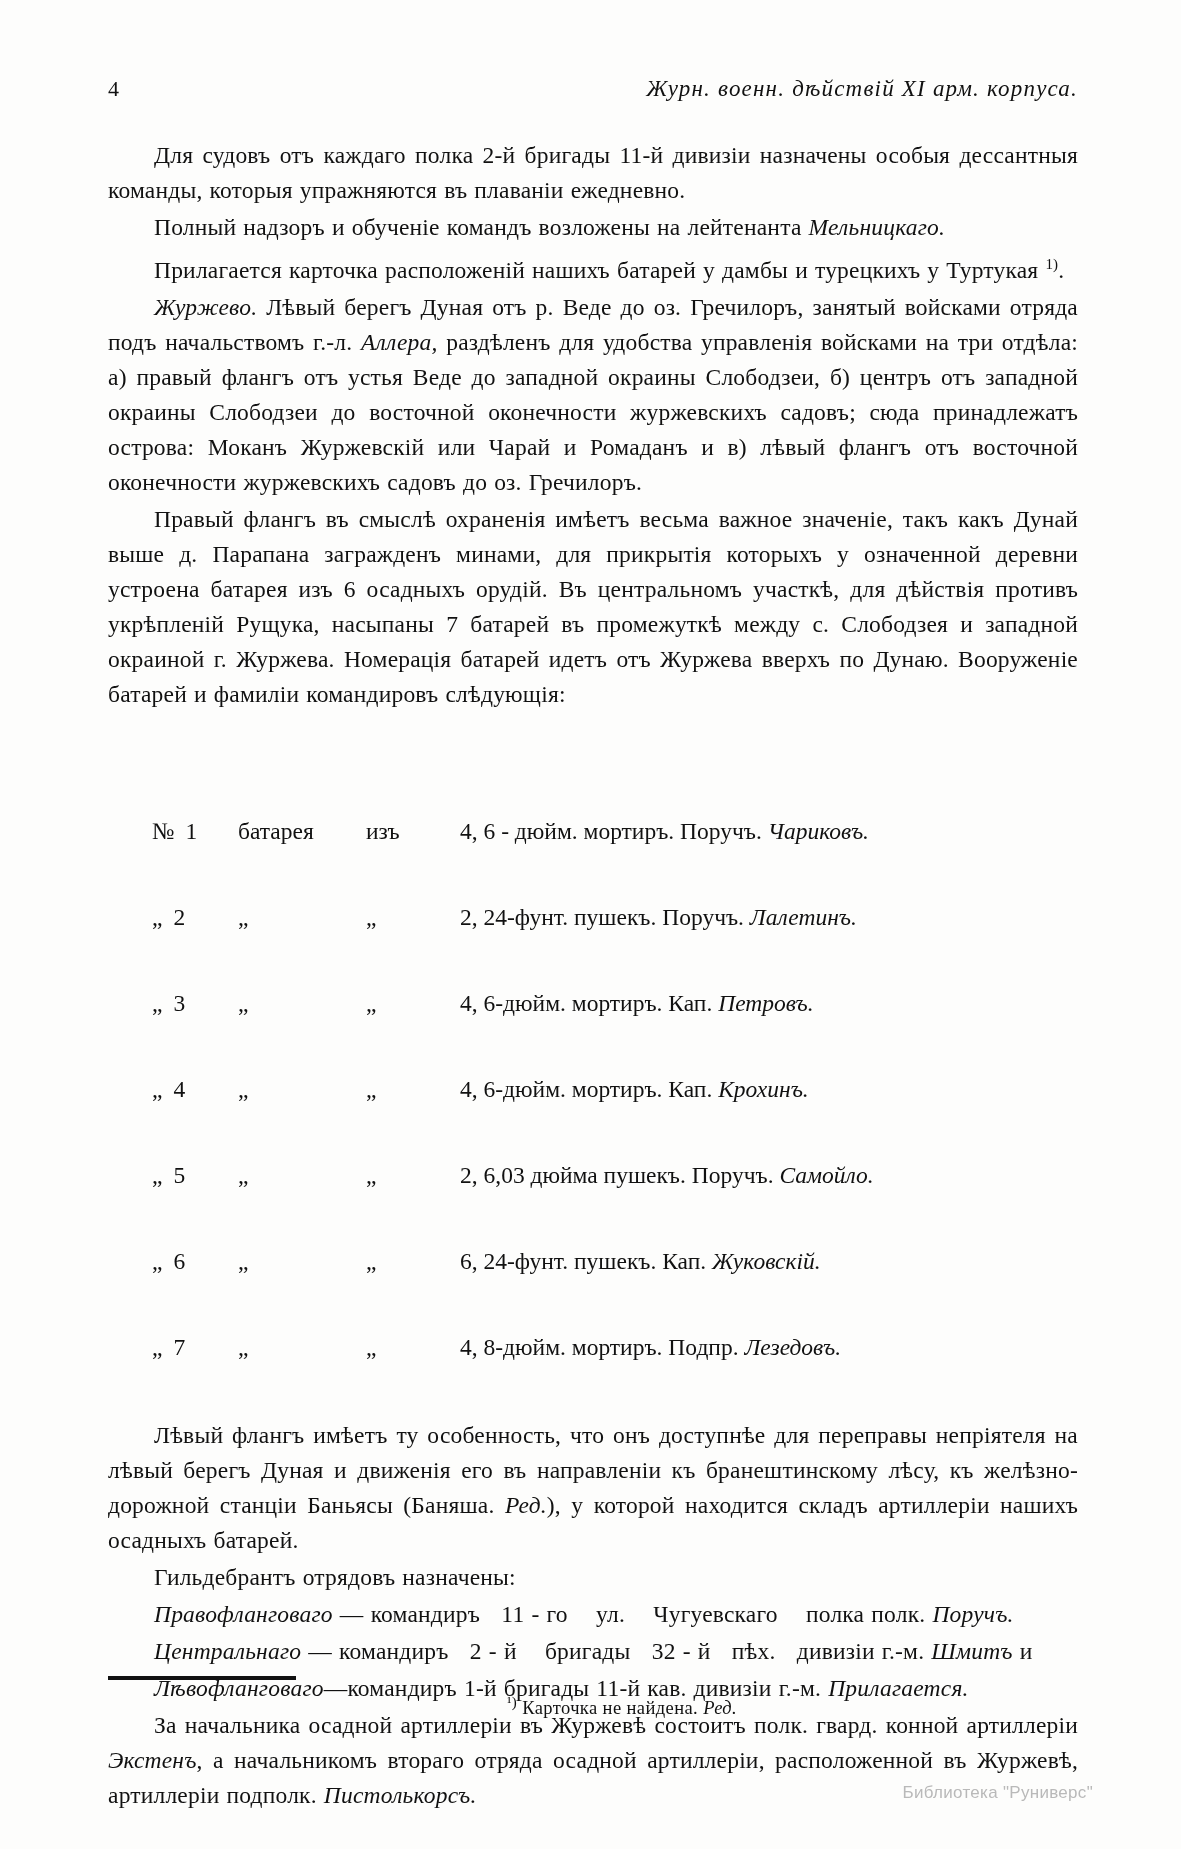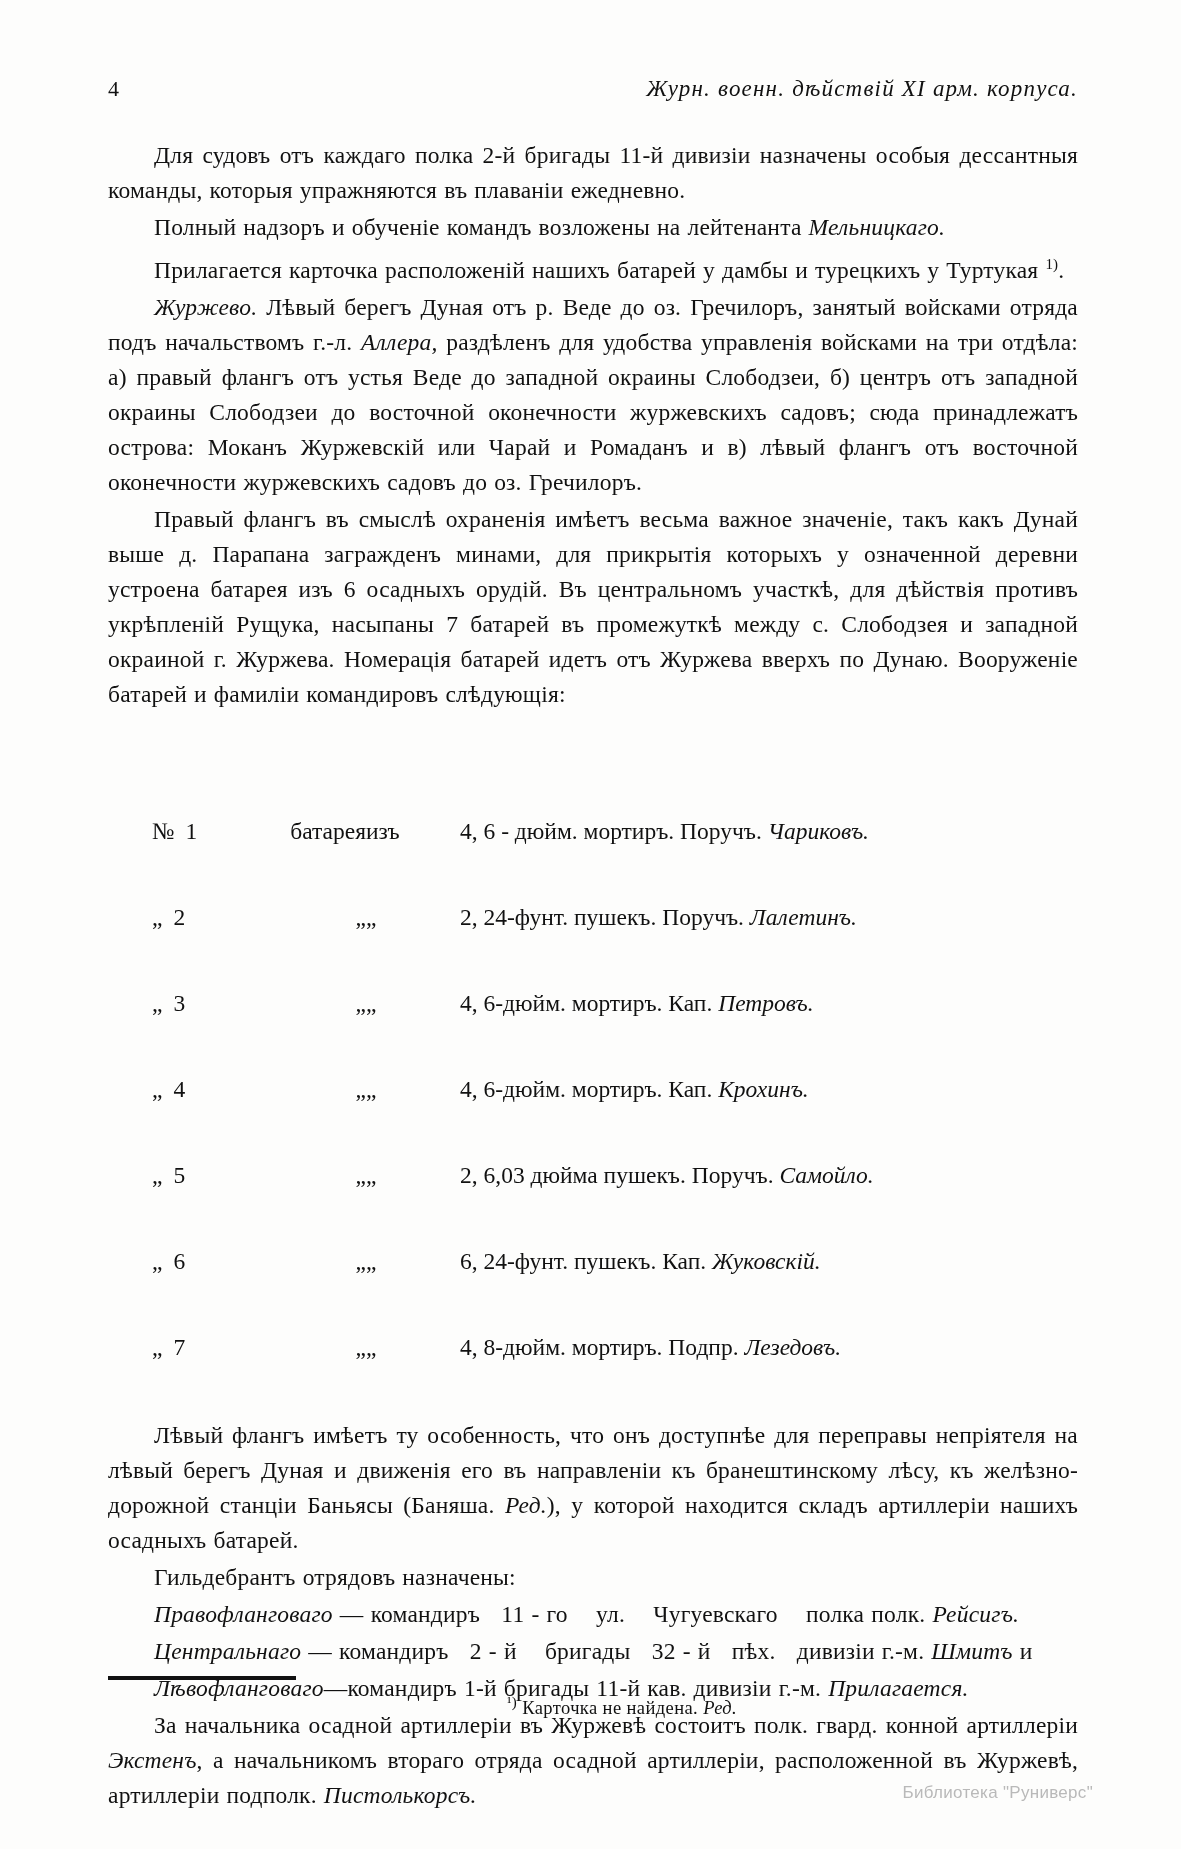--- a/index.html
+++ b/index.html
@@ -74,21 +74,20 @@
   .bl-num {
     display: inline-block;
     width: 86px;
     text-align: left;
   }
   .bl-num .hash { letter-spacing: 1px; }
   .bl-num .idx { display:inline-block; padding-left: 10px; }
   .bl-word1 {
     display: inline-block;
     width: 128px;
-    text-align: right;
   }
   .bl-word2 {
     display: inline-block;
     width: 94px;
   }
   .bl-rest { display: inline-block; }
   .footnote-area {
     position: absolute;
     left: 108px;
     top: 1676px;
@@ -203,21 +202,21 @@
 
     </div>
 
     <p class="body">
       <span>Лѣвый флангъ имѣетъ ту особенность, что онъ доступнѣе для переправы непріятеля на лѣвый берегъ Дуная и движенія его въ направленіи къ бранештинскому лѣсу, къ желѣзно-дорожной станціи Баньясы (Баняша. </span><span class="it">Ред.</span><span>), у которой находится складъ артиллеріи нашихъ осадныхъ батарей.</span>
     </p>
 
     <p class="body">Гильдебрантъ отрядовъ назначены:</p>
 
     <p class="body">
-      <span class="it">Правофланговаго</span><span> — командиръ&nbsp;&nbsp; 11 - го&nbsp;&nbsp;&nbsp; ул.&nbsp;&nbsp;&nbsp; Чугуевскаго&nbsp;&nbsp;&nbsp; полка полк. </span><span class="it">Рейсигъ.</span>
+      <span class="it">Правофланговаго</span><span> — командиръ&nbsp;&nbsp; 11 - го&nbsp;&nbsp;&nbsp; ул.&nbsp;&nbsp;&nbsp; Чугуевскаго&nbsp;&nbsp;&nbsp; полка полк. </span><span class="it">Поручъ.</span>
     </p>
 
     <p class="body">
       <span class="it">Центральнаго</span><span> — командиръ&nbsp;&nbsp; 2 - й&nbsp;&nbsp;&nbsp; бригады&nbsp;&nbsp; 32 - й&nbsp;&nbsp; пѣх.&nbsp;&nbsp; дивизіи г.-м. </span><span class="it">Шмитъ</span><span> и</span>
     </p>
 
     <p class="body">
       <span class="it">Лѣвофланговаго</span><span>—командиръ 1-й бригады 11-й кав. дивизіи г.-м. </span><span class="it">Прилагается.</span>
     </p>
 

